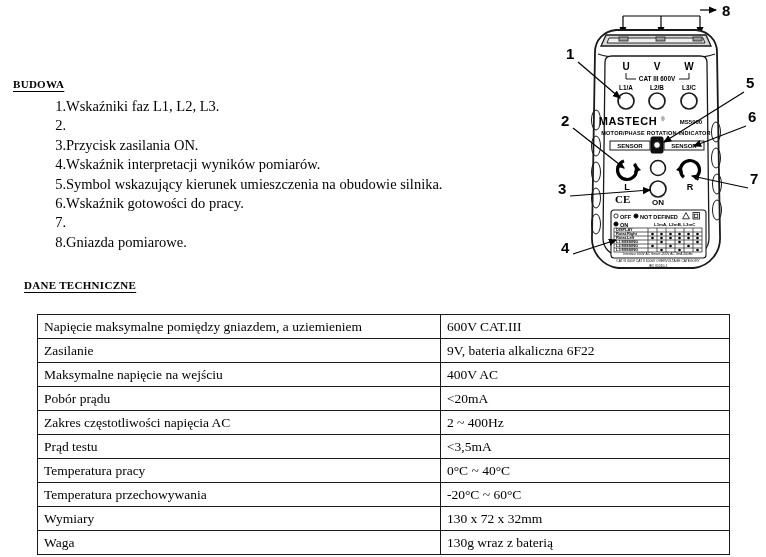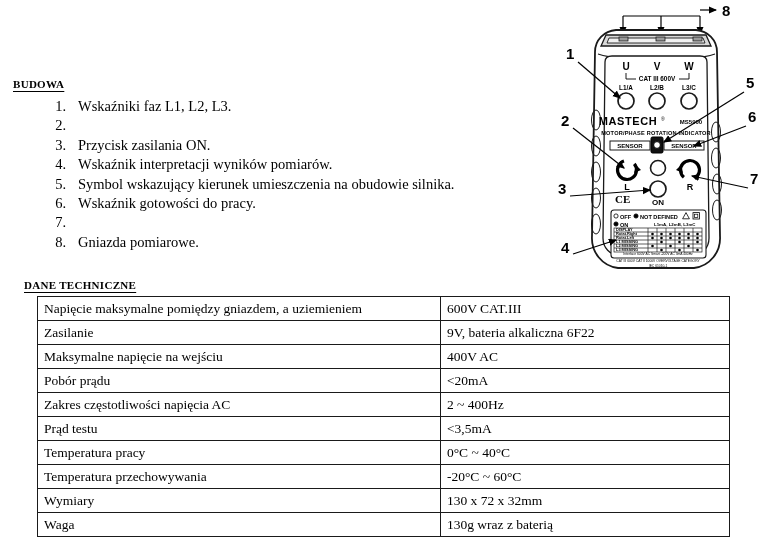--- a/index.html
+++ b/index.html
@@ -39,28 +39,27 @@
     display:flex;
     align-items:flex-start;
     white-space:nowrap;
   }
   .li .num{
     width:26px;
     text-align:right;
     flex:0 0 26px;
   }
   .li .txt{
-    margin-left:12px;
     text-align:center;
   }
 
   
   .spec-table{
     position:absolute;
-    left:37px;top:296px;
+    left:37px;top:314px;
     width:693px;
     border-collapse:collapse;
     font-size:13.5px;
     padding-left:22px;
   }
   .spec-table td{
     border:1px solid #1a1a1a;
     padding:3px 5px 3px 6px;
     height:17px;
     vertical-align:middle;

